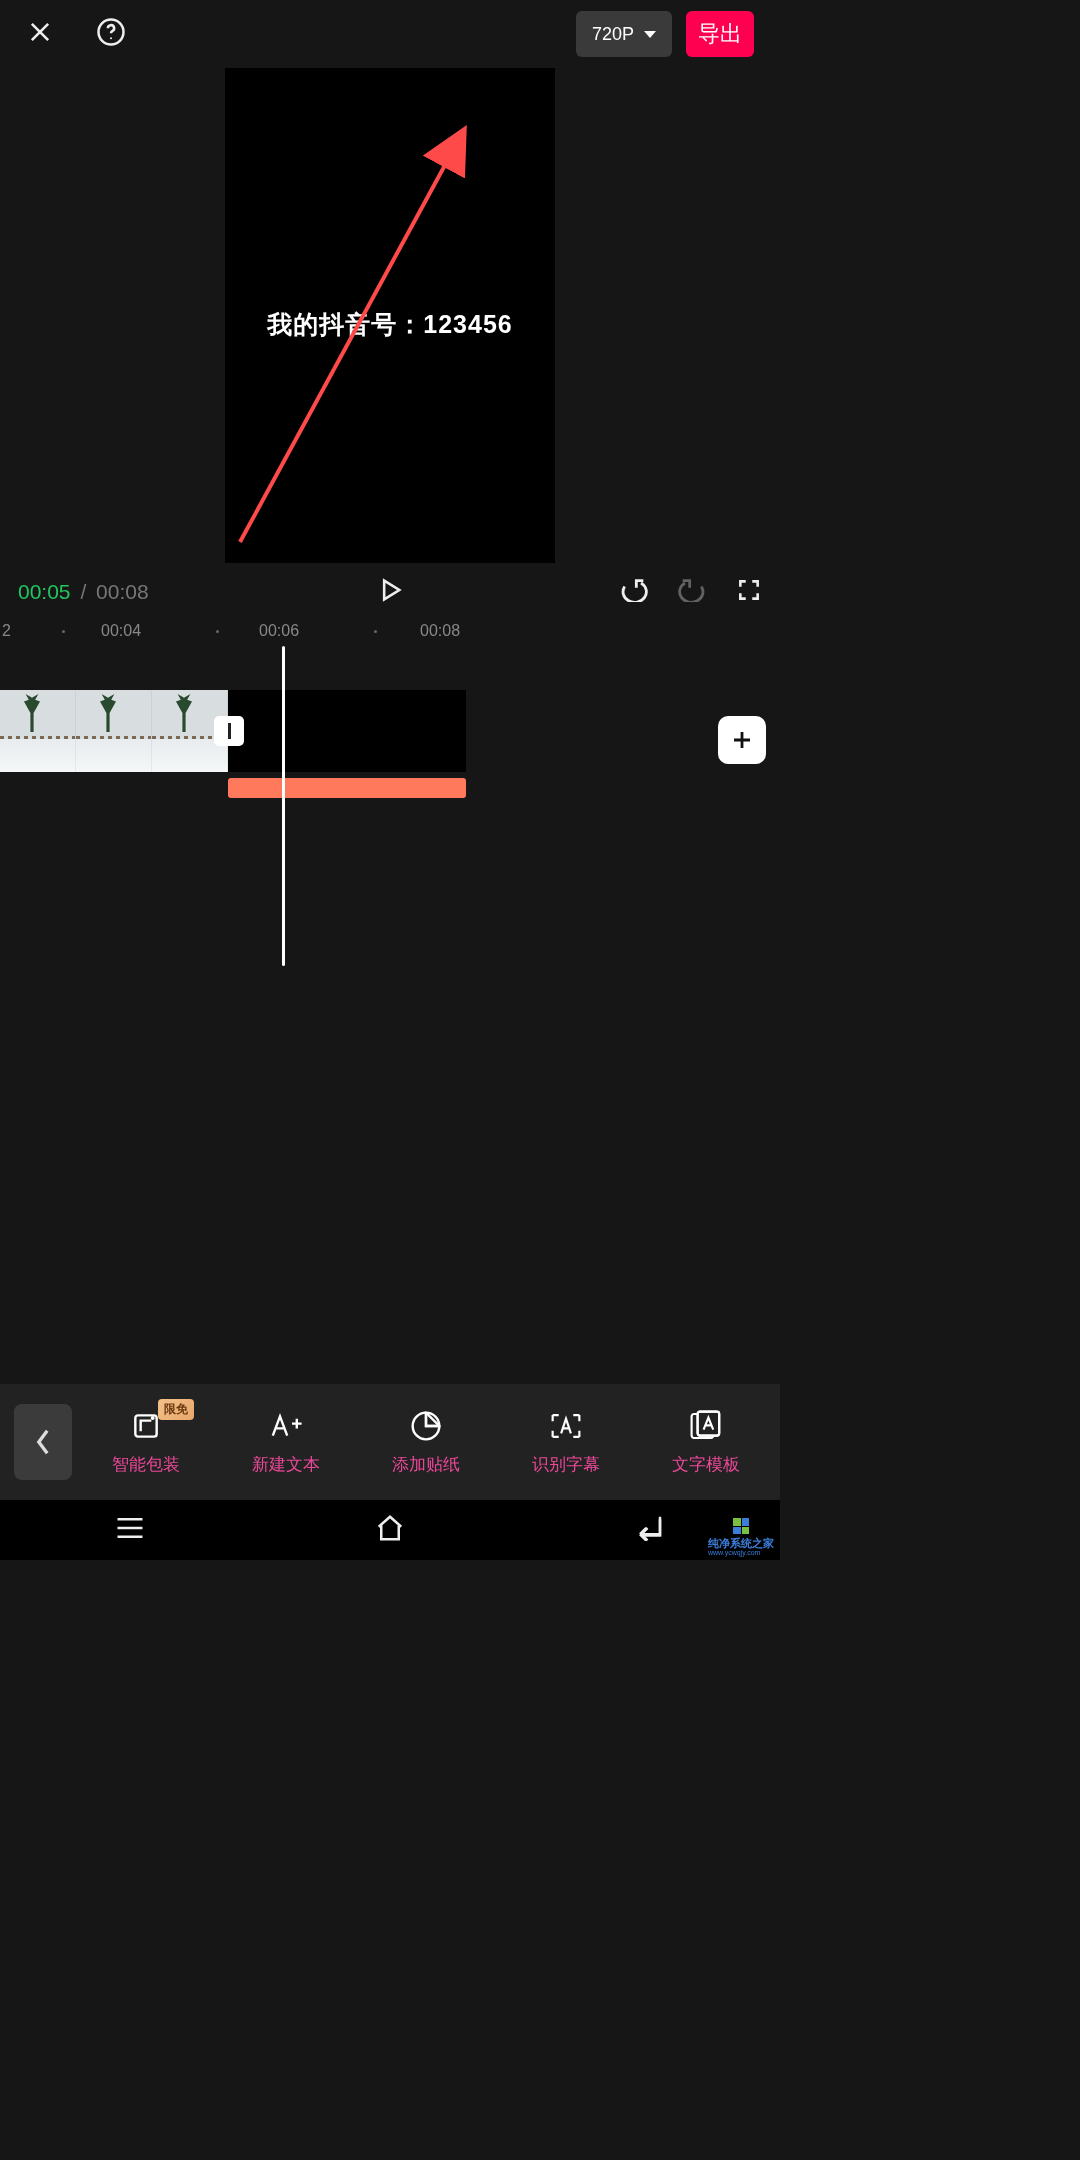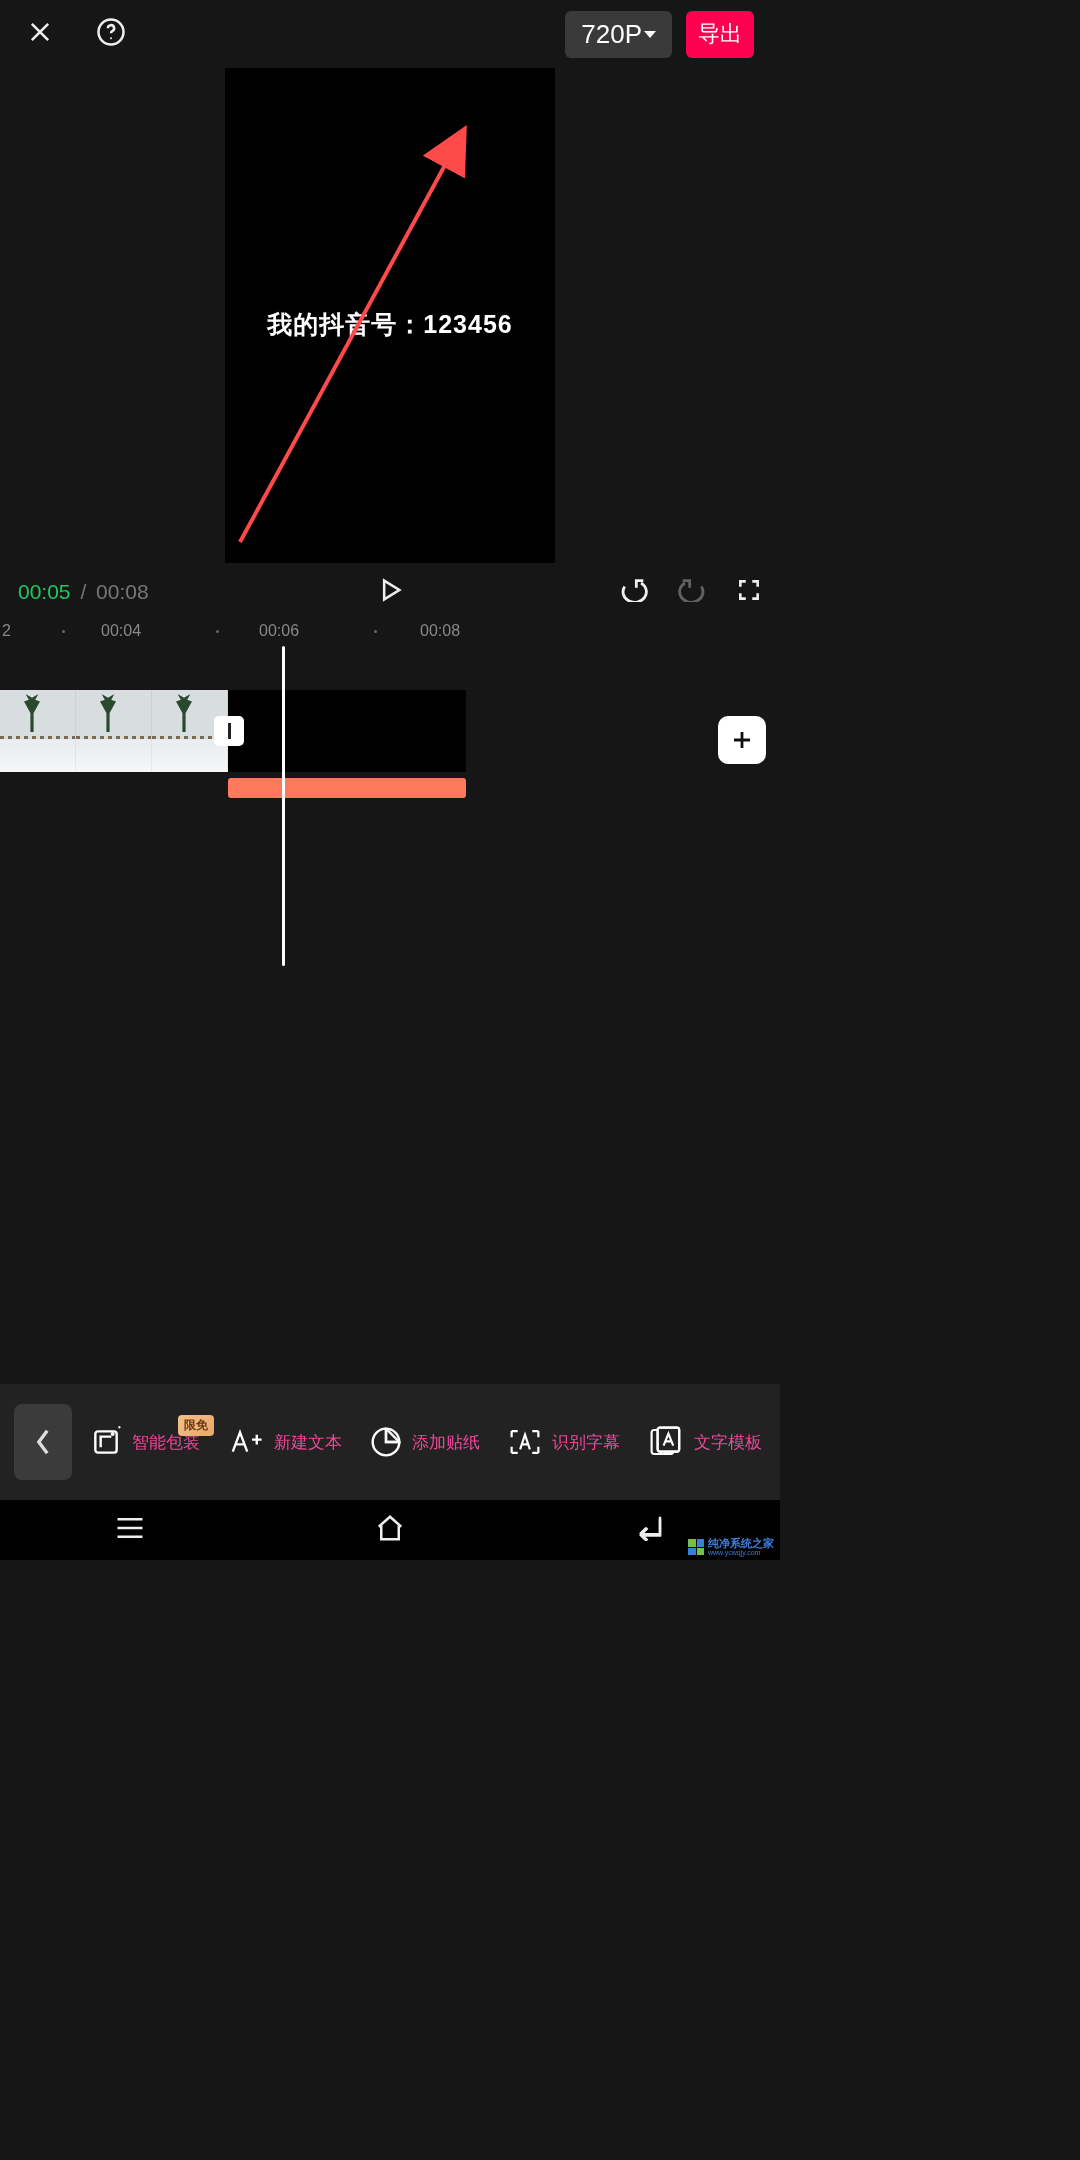--- a/index.html
+++ b/index.html
@@ -22,22 +22,22 @@
     }
     .close-icon svg, .help-icon svg { stroke: #eee; }
     .help-icon { margin-left: 42px; }
     .header-right { position: absolute; right: 26px; display: flex; gap: 14px; }
     .res-btn {
       background: #3a3a3a;
       border-radius: 6px;
       padding: 8px 16px;
       display: flex;
       align-items: center;
-      gap: 2px;
-      font-size: 26px;
+      gap: 10px;
+      font-size: 18px;
       font-weight: 500;
     }
     .res-btn .caret { width:0; height:0; border-left:6px solid transparent; border-right:6px solid transparent; border-top:7px solid #fff; }
     .export-btn {
       background: #ff0050;
       border-radius: 6px;
       padding: 8px 12px;
       font-size: 22px;
       font-weight: 500;
     }
@@ -208,21 +208,21 @@
       justify-content: center;
     }
     .tool-items {
       flex: 1;
       display: flex;
       justify-content: space-around;
       padding: 0 4px;
     }
     .tool {
       display: flex;
-      flex-direction: row;
+      flex-direction: column;
       align-items: center;
       gap: 10px;
       position: relative;
     }
     .tool-icon { height: 34px; display: flex; align-items: center; justify-content: center; }
     .tool-label { font-size: 17px; color: #ec4899; }
     .badge {
       position: absolute;
       top: -10px;
       right: -14px;
@@ -246,20 +246,21 @@
     }
     .watermark {
       position: absolute;
       right: 6px;
       bottom: 4px;
       font-size: 10px;
       display: flex;
       align-items: center;
       gap: 4px;
       z-index: 50;
+      flex-direction: column;
     }
     .watermark .wm-logo {
       width: 16px; height: 16px;
       display: grid;
       grid-template-columns: 1fr 1fr;
       grid-template-rows: 1fr 1fr;
       gap: 1px;
     }
     .watermark .wm-logo span:nth-child(1){background:#77c043}
     .watermark .wm-logo span:nth-child(2){background:#3b7dd8}

